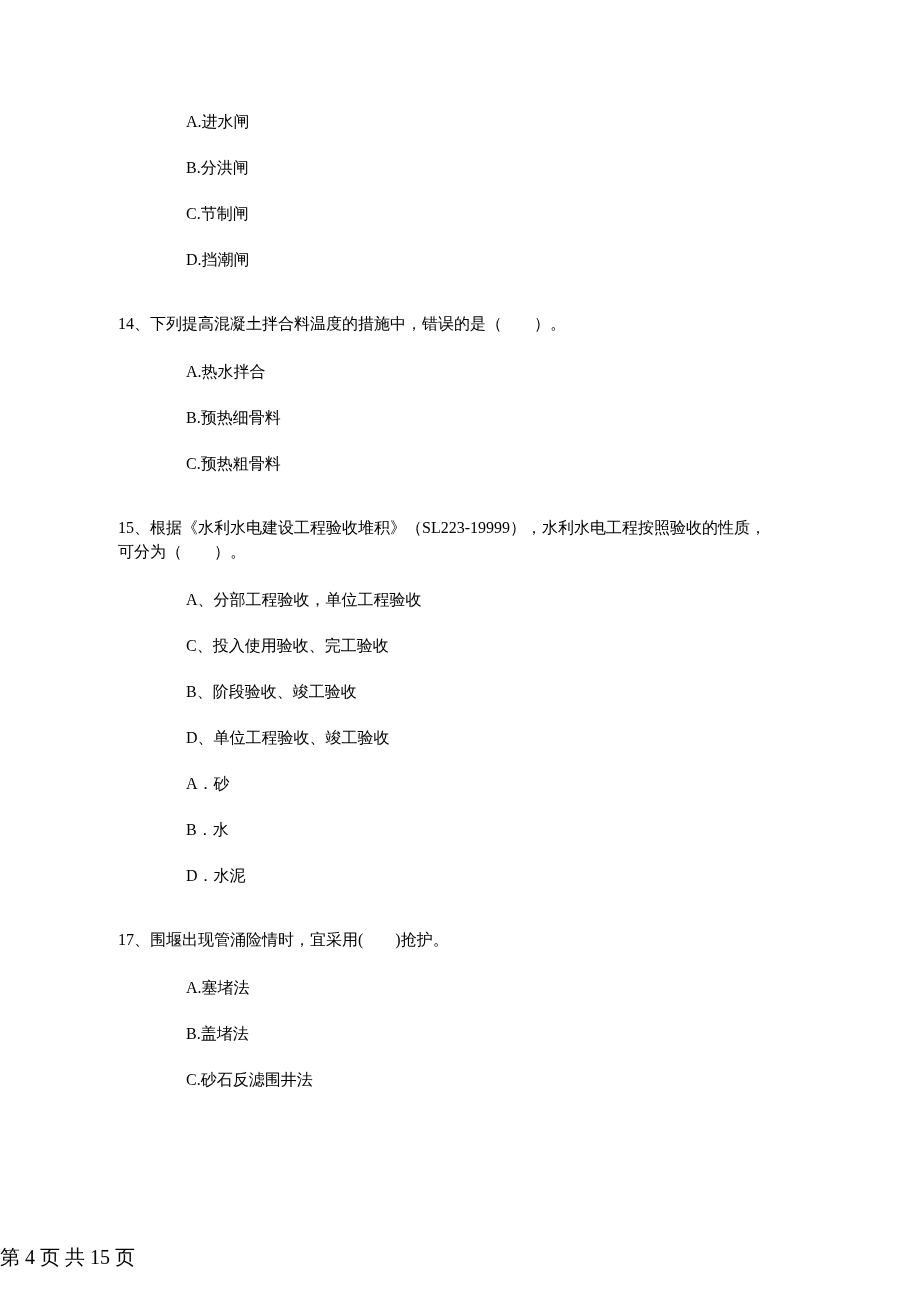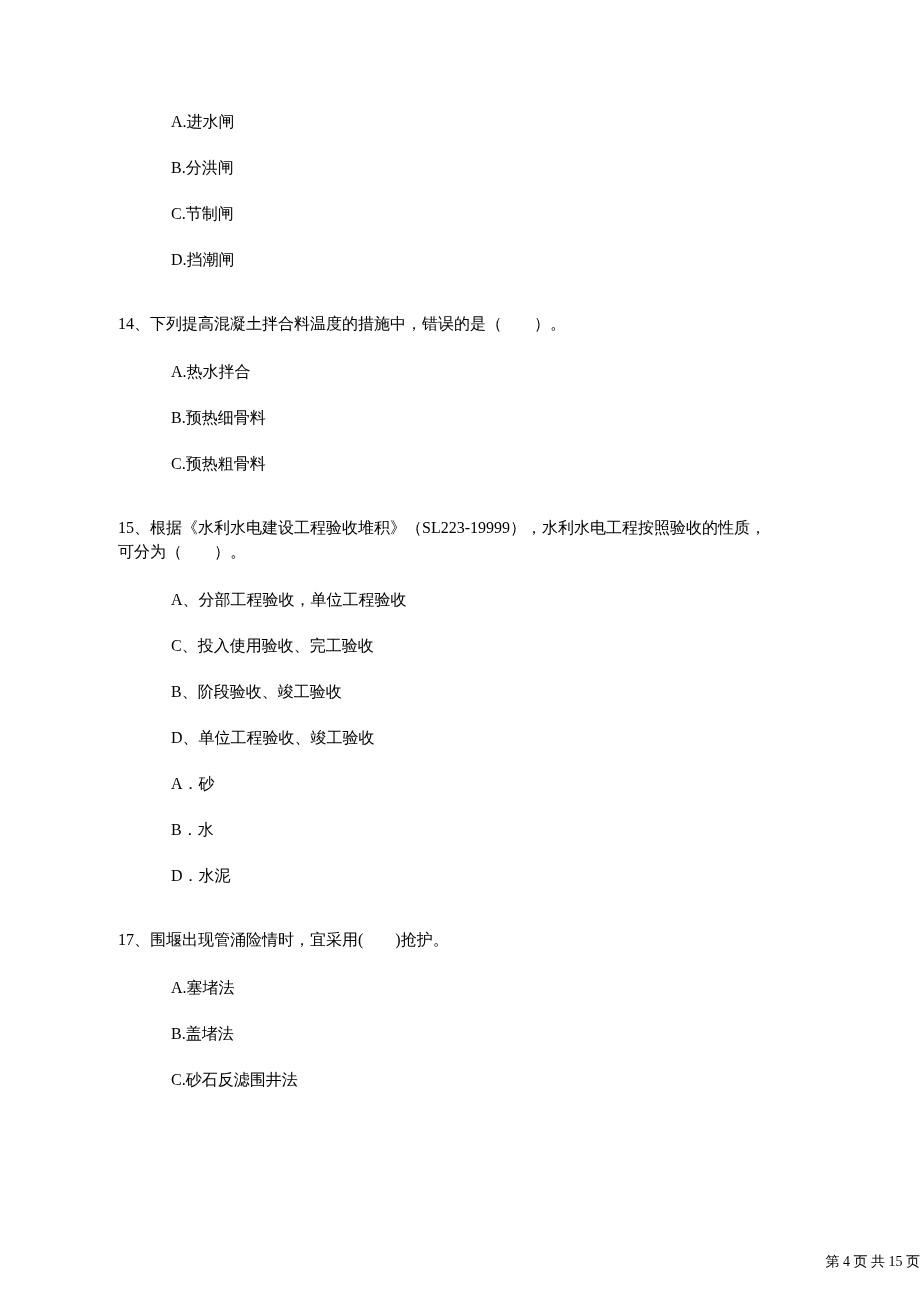--- a/index.html
+++ b/index.html
@@ -13,34 +13,34 @@
   }
   .page {
     width: 920px;
     min-height: 1302px;
     margin: 0 auto;
     padding: 110px 118px 40px 118px;
     box-sizing: border-box;
     position: relative;
   }
   .option {
-    margin-left: 53px;
+    margin-left: 68px;
     margin-bottom: 22px;
   }
   .question {
     margin-top: 40px;
     margin-bottom: 24px;
   }
   .footer {
     position: absolute;
     bottom: 30px;
     left: 0;
     right: 0;
-    text-align: right;
-    font-size: 14px;
+    text-align: left;
+    font-size: 20px;
   }
 </style>
 </head>
 <body>
 
 <div class="page">
 
   <div class="option">A.进水闸</div>
   <div class="option">B.分洪闸</div>
   <div class="option">C.节制闸</div>

